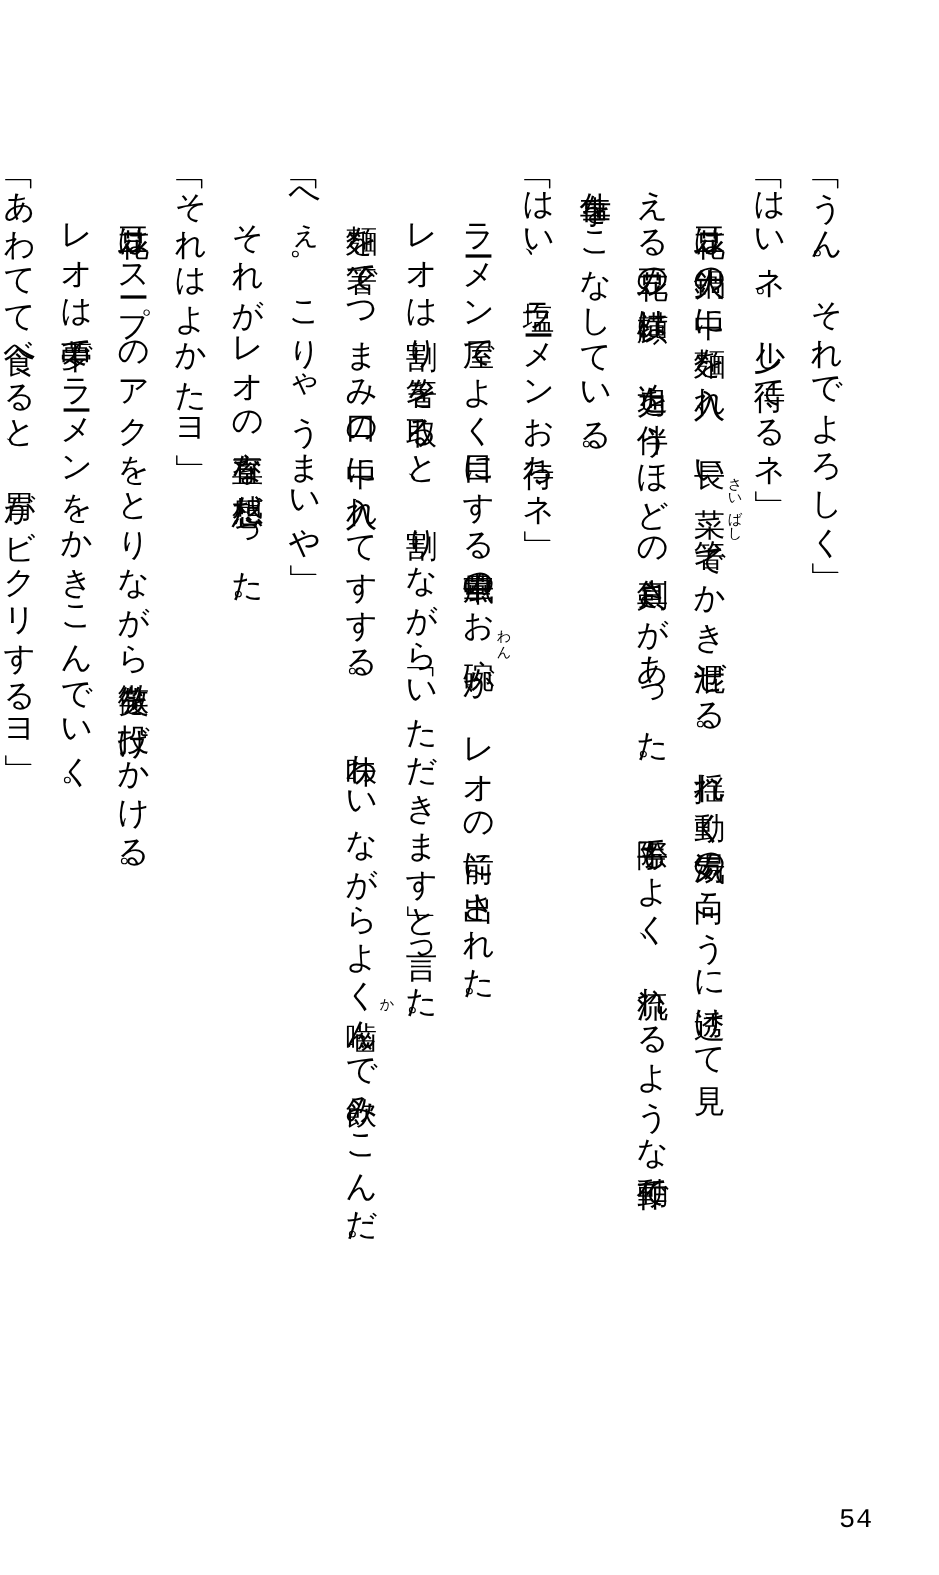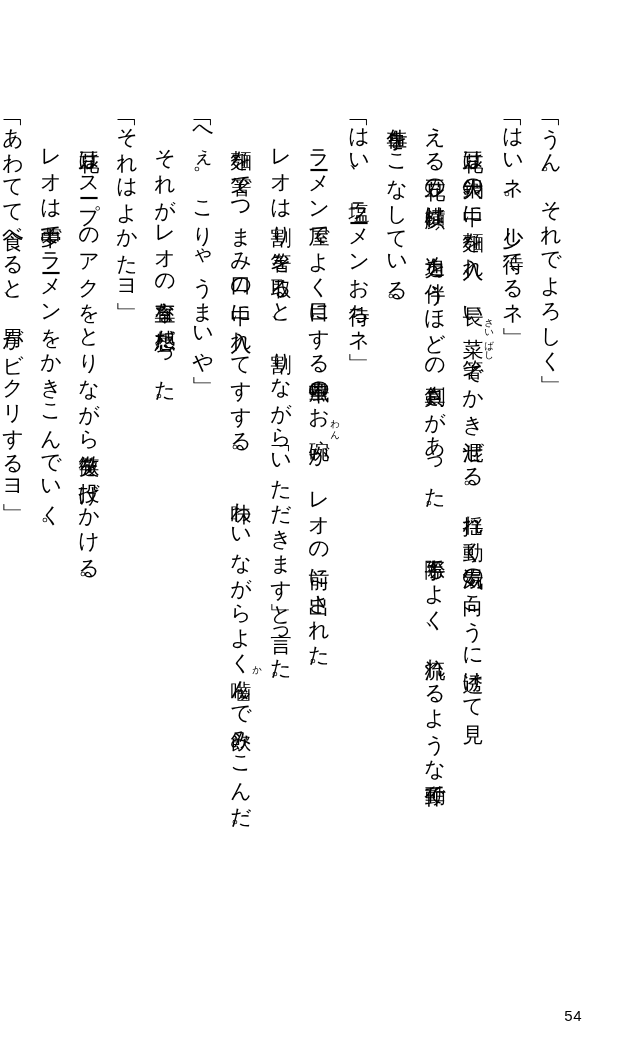--- a/index.html
+++ b/index.html
@@ -55,22 +55,22 @@
   rt {
     font-size: 9.5px;
     letter-spacing: 0;
     line-height: 1;
   }
 
   #page-number {
     position: absolute;
     right: 44px;
     bottom: 26px;
-    font-size: 15px;
-    font-family: Liberation Sans, sans-serif;
+    font-size: 18px;
+    font-family: Liberation Mono, monospace;
     letter-spacing: 0.5px;
   }
 </style>
 </head>
 <body>
 
 <div id="page">
 
   <div id="text-block">
 

